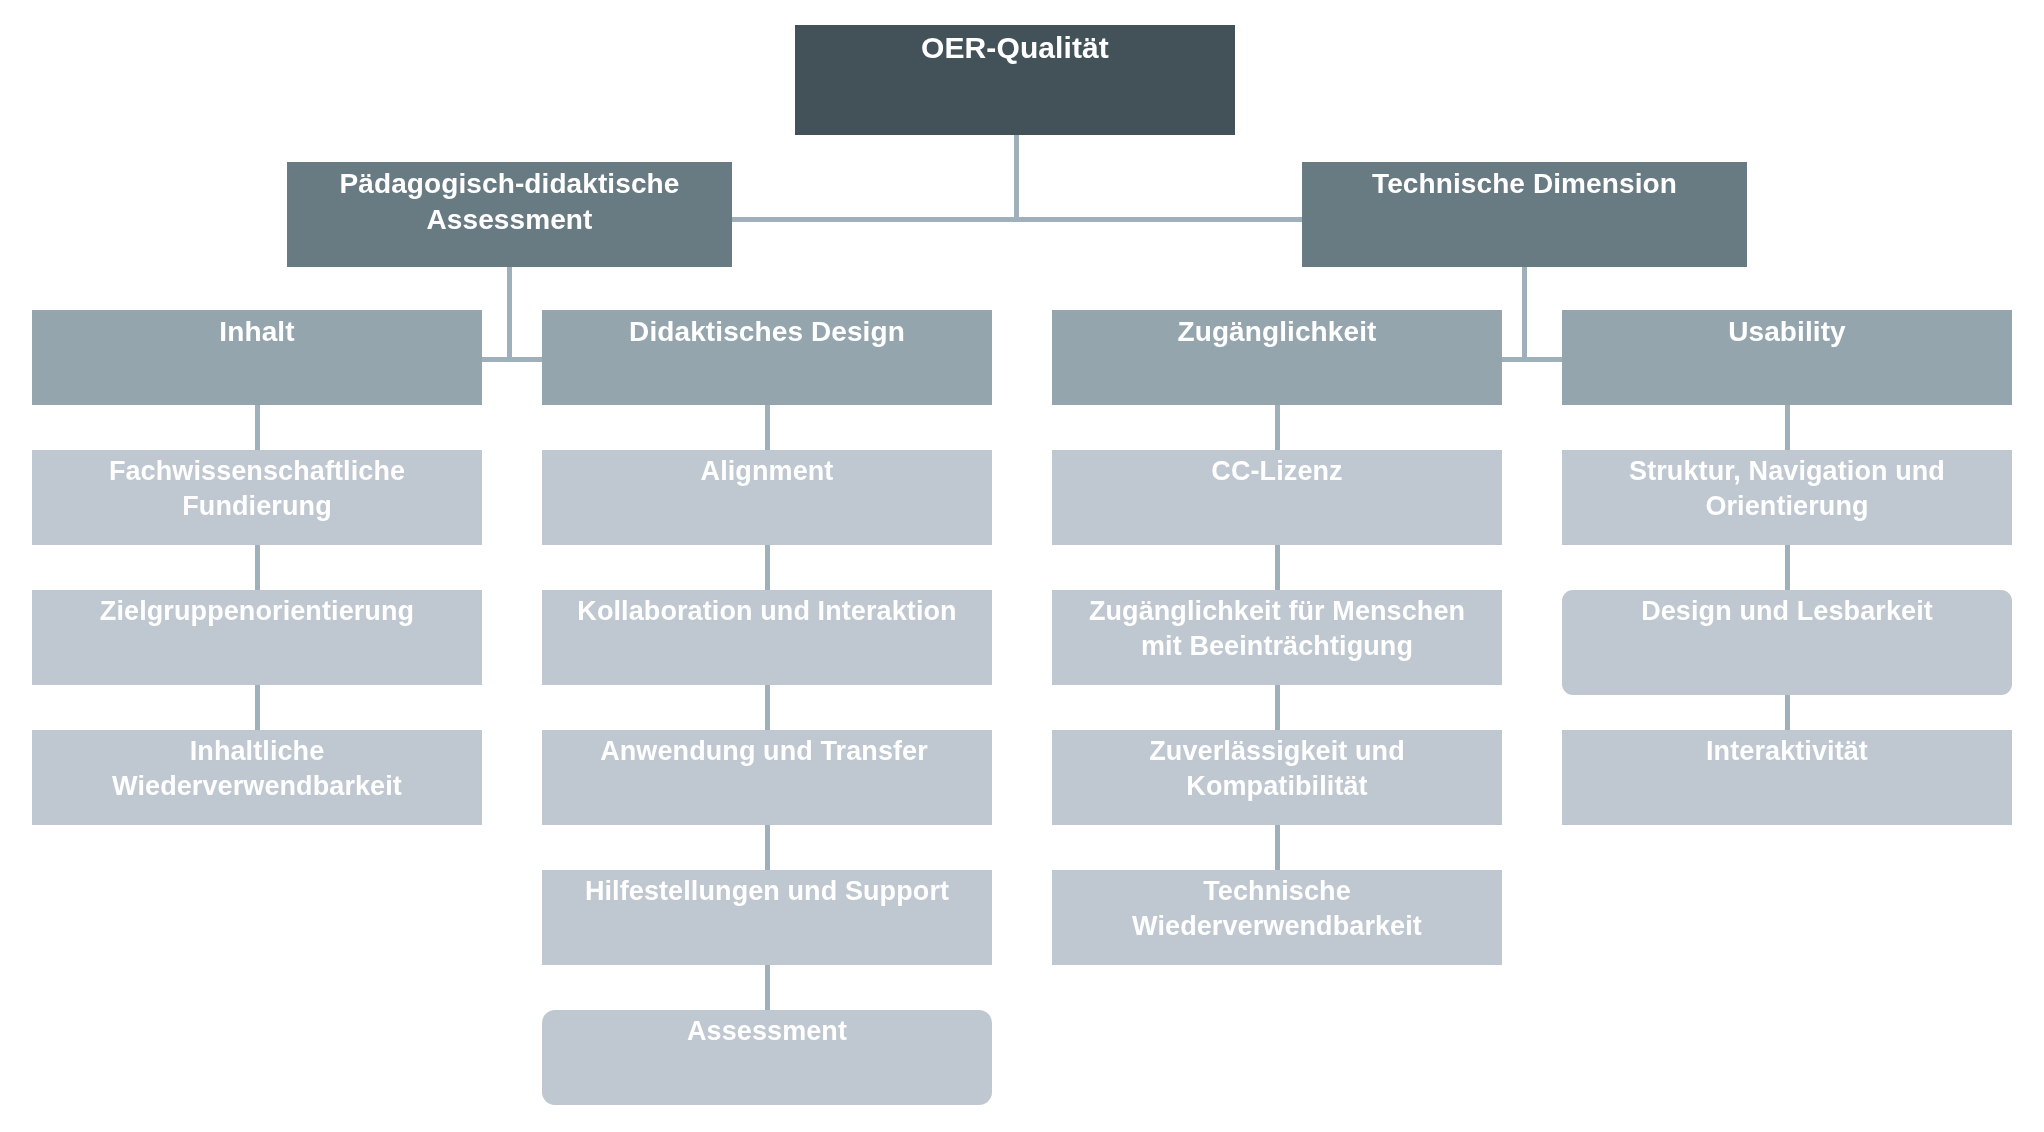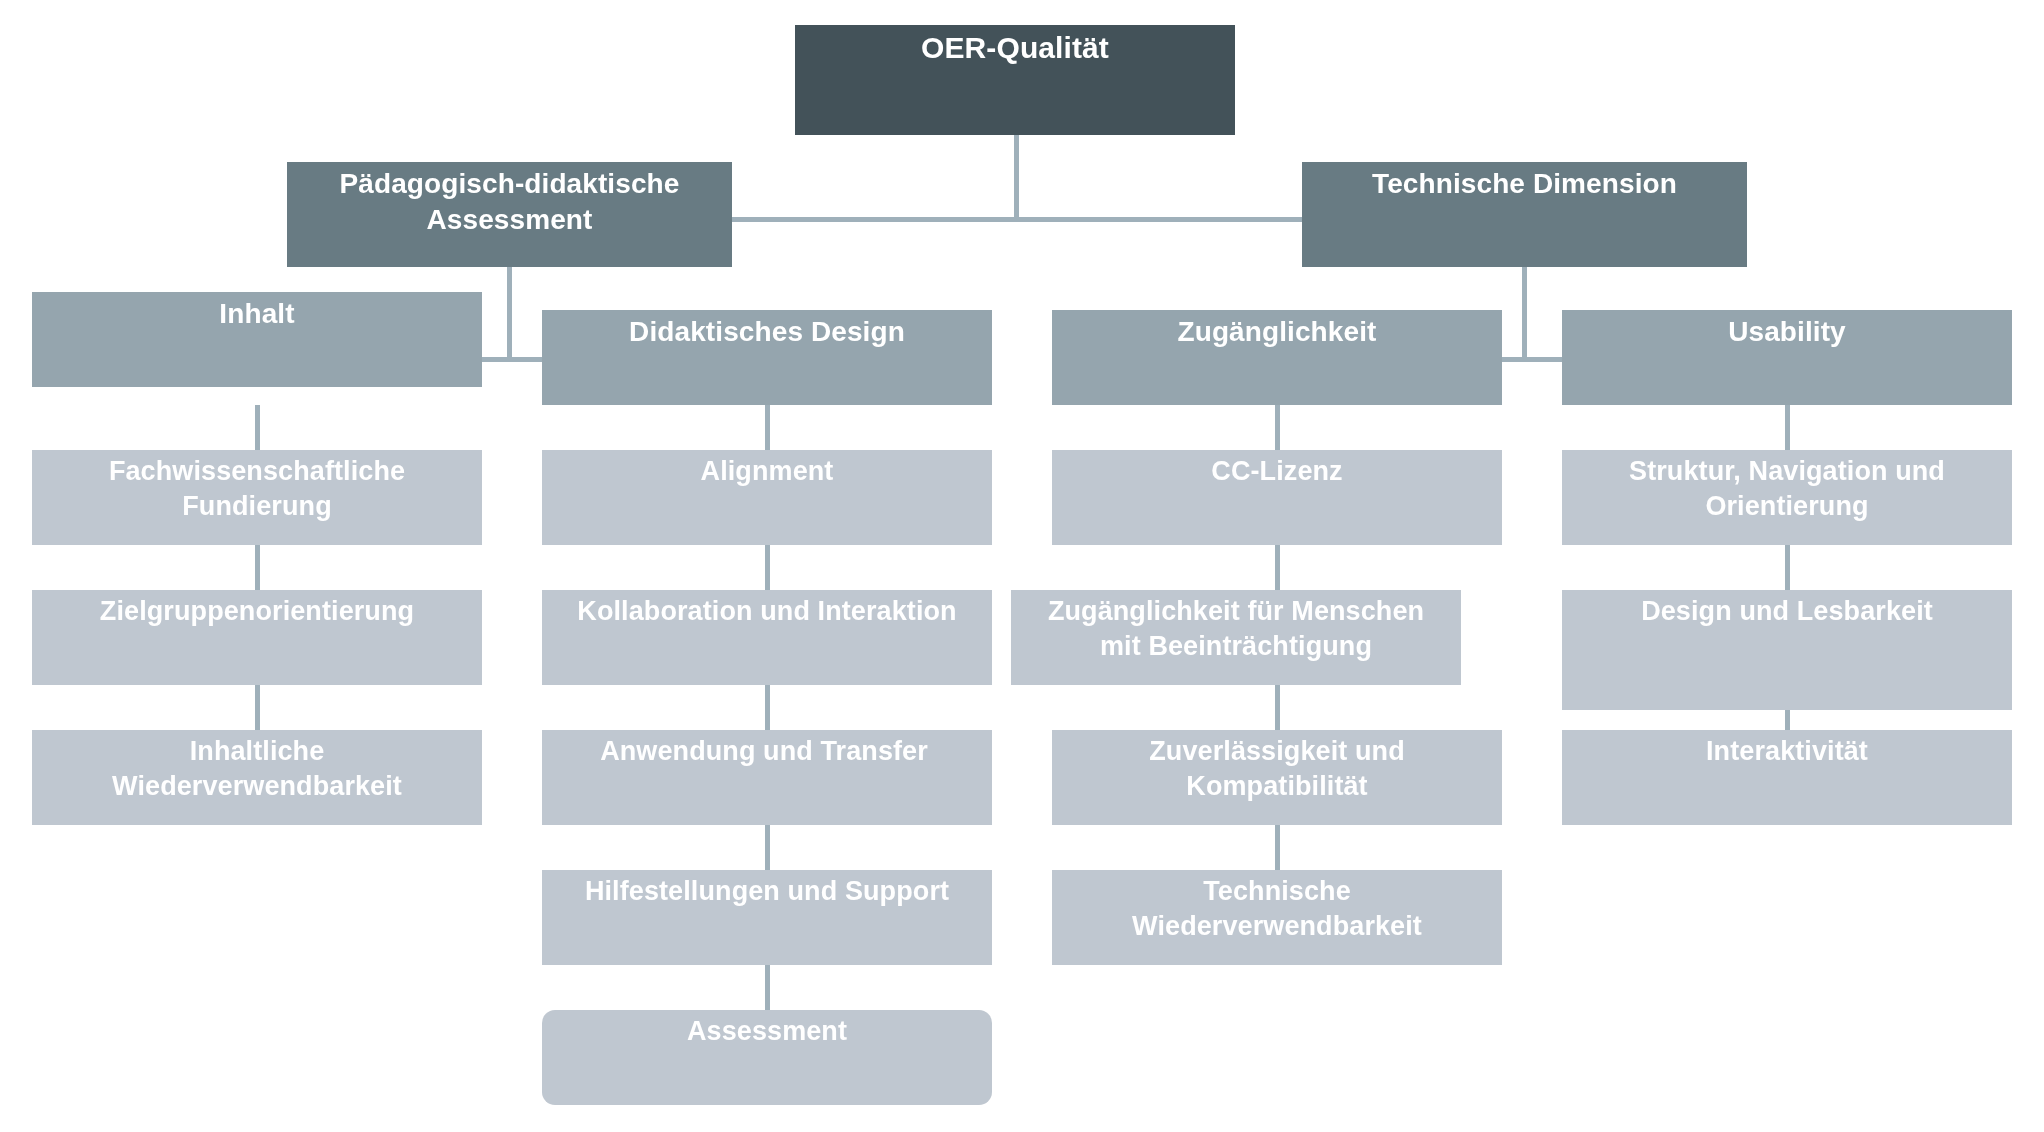--- a/index.html
+++ b/index.html
@@ -73,21 +73,21 @@
   </div>
 
   <div class="node dim" style="left:287px; top:162px; width:445px; height:105px;">
     <span>Pädagogisch-didaktische Assessment</span>
   </div>
 
   <div class="node dim" style="left:1302px; top:162px; width:445px; height:105px;">
     <span>Technische Dimension</span>
   </div>
 
-  <div class="node cat" style="left:32px; top:292px; width:450px; height:95px;">
+  <div class="node cat" style="left:32px; top:310px; width:450px; height:95px;">
     <span>Inhalt</span>
   </div>
 
   <div class="node cat" style="left:542px; top:310px; width:450px; height:95px;">
     <span>Didaktisches Design</span>
   </div>
 
   <div class="node cat" style="left:1052px; top:310px; width:450px; height:95px;">
     <span>Zugänglichkeit</span>
   </div>
@@ -118,33 +118,33 @@
   <div class="node leaf" style="left:542px; top:870px; width:450px; height:95px;">
     <span>Hilfestellungen und Support</span>
   </div>
   <div class="node leaf" style="left:542px; top:1010px; width:450px; height:95px;border-radius:13px;">
     <span>Assessment</span>
   </div>
 
   <div class="node leaf" style="left:1052px; top:450px; width:450px; height:95px;">
     <span>CC-Lizenz</span>
   </div>
-  <div class="node leaf" style="left:1011px; top:590px; width:450px; height:95px;">
+  <div class="node leaf" style="left:1052px; top:590px; width:450px; height:95px;">
     <span>Zugänglichkeit für Menschen mit Beeinträchtigung</span>
   </div>
   <div class="node leaf" style="left:1052px; top:730px; width:450px; height:95px;">
     <span>Zuverlässigkeit und Kompatibilität</span>
   </div>
   <div class="node leaf" style="left:1052px; top:870px; width:450px; height:95px;">
     <span>Technische Wiederverwendbarkeit</span>
   </div>
 
   <div class="node leaf" style="left:1562px; top:450px; width:450px; height:95px;">
     <span>Struktur, Navigation und Orientierung</span>
   </div>
-  <div class="node leaf" style="left:1562px; top:590px; width:450px; height:120px;">
+  <div class="node leaf" style="left:1562px; top:590px; width:450px; height:105px;border-radius:11px;">
     <span>Design und Lesbarkeit</span>
   </div>
   <div class="node leaf" style="left:1562px; top:730px; width:450px; height:95px;">
     <span>Interaktivität</span>
   </div>
 
 </div>
 
 </body></html>

